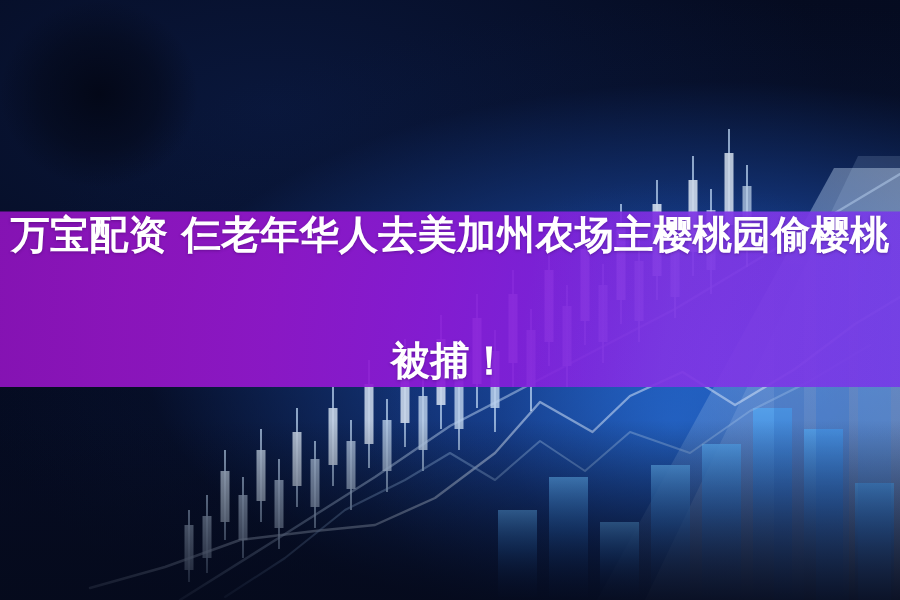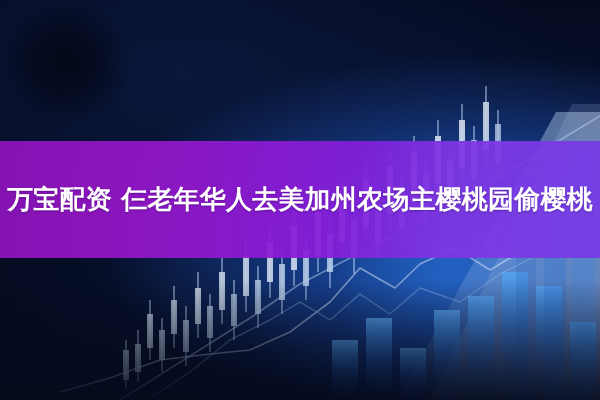--- a/index.html
+++ b/index.html
@@ -283,15 +283,16 @@
     </g>
   </svg>
 
   <div class="bg-bottom-fade"></div>
 
   <div class="banner"></div>
   <div class="banner-sheen"></div>
 
   <div class="headline" style="font-size: 26px;">
     <span class="line1">万宝配资 仨老年华人去美加州农场主樱桃园偷樱桃</span>
+    <span class="line2">被捕！</span>
   </div>
 
 </div>
 
 </body></html>

